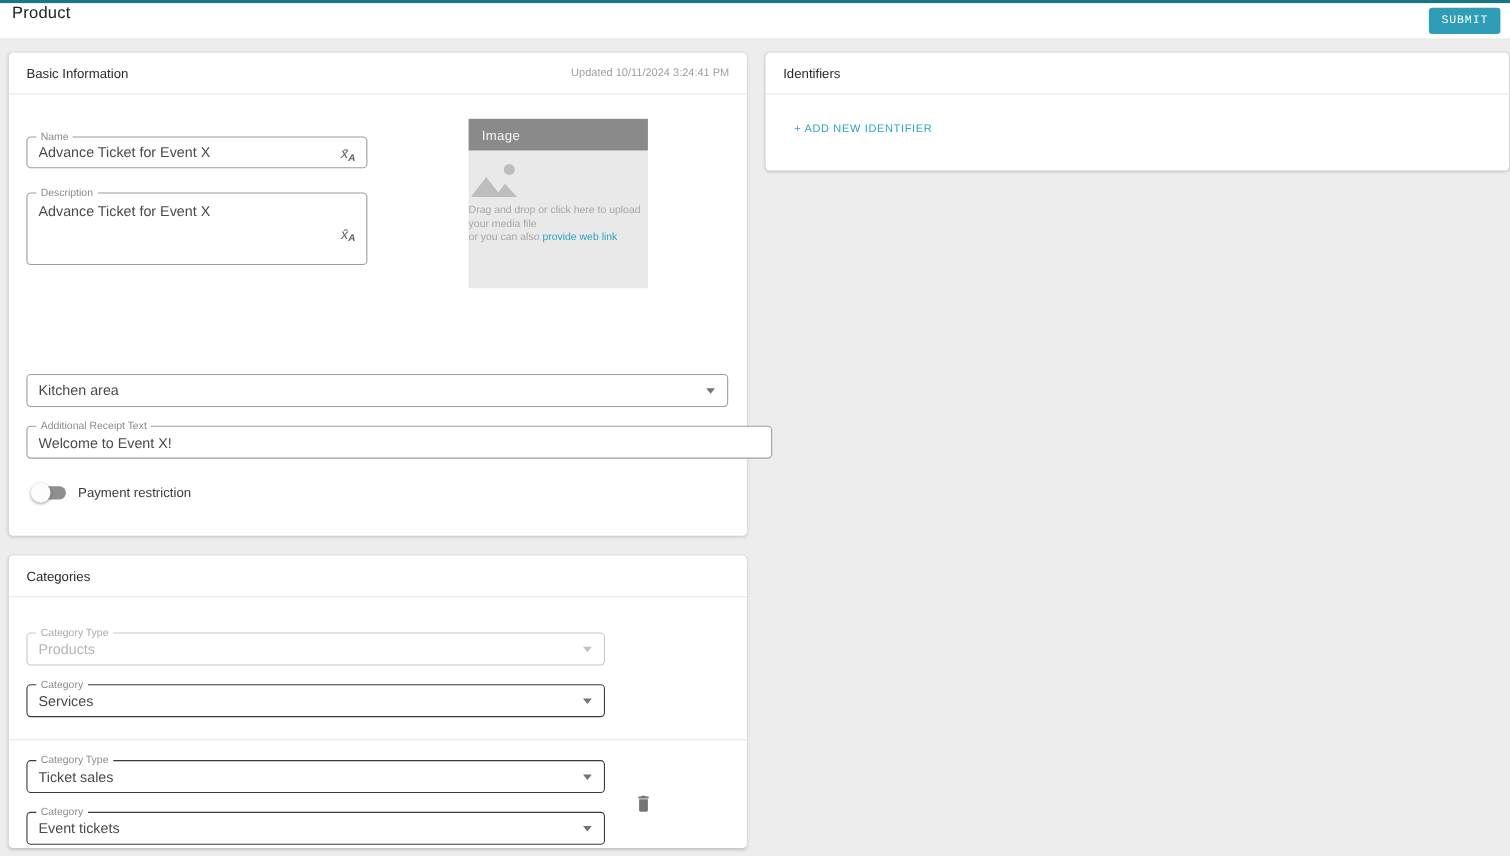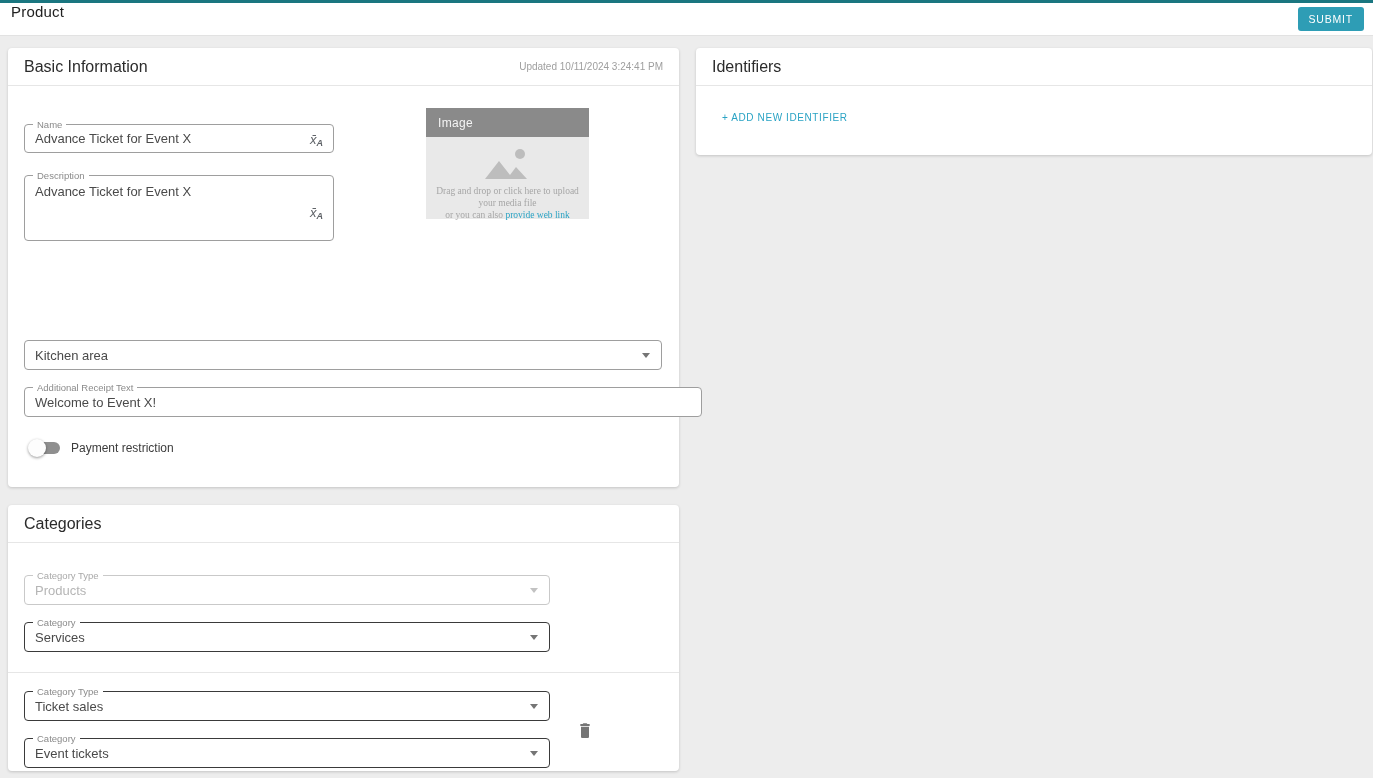--- a/index.html
+++ b/index.html
@@ -6,28 +6,28 @@
   html,body { width:1373px; height:778px; overflow:hidden;
     font-family:"Liberation Sans", sans-serif; background:#ededed; }
 
   
   .topstrip { position:absolute; left:0; top:0; width:1373px; height:3px; background:#1a7680; }
   .appbar { position:absolute; left:0; top:3px; width:1373px; height:33px; background:#ffffff;
     border-bottom:1px solid #e2e2e2; display:flex; align-items:flex-start; }
   .appbar h1 { font-size:15px; font-weight:500; color:#212121; margin-left:11px; letter-spacing:.2px; }
   .submit-btn { position:absolute; right:9px; top:4px; height:24px; padding:0 11px;
     background:#2e9db5; color:#fff; border:none; border-radius:3px; font-size:10.5px;
-    letter-spacing:.8px; font-family:Liberation Sans, sans-serif; cursor:pointer; }
+    letter-spacing:.8px; font-family:Liberation Mono, monospace; cursor:pointer; }
 
   
   .card { position:absolute; background:#fff; border-radius:4px;
     box-shadow:0 1px 3px rgba(0,0,0,.18); }
   .card-header { height:38px; display:flex; align-items:center; justify-content:space-between;
     padding:0 16px; border-bottom:1px solid #e6e6e6; }
-  .card-title { font-size:16px; color:#2b2b2b; }
+  .card-title { font-size:12px; color:#2b2b2b; }
   .card-updated { font-size:10px; color:#9e9e9e;margin-left:48px; }
 
   #card-basic { left:8px; top:48px; width:671px; height:439px; }
   #card-categories { left:8px; top:505px; width:671px; height:266px; }
   #card-identifiers { left:696px; top:48px; width:676px; height:107px; }
 
   
   .field { position:absolute; border:1px solid #9e9e9e; border-radius:4px; background:#fff; }
   .flabel { position:absolute; top:-6px; left:8px; background:#fff; padding:0 4px;
     font-size:9.5px; color:#8a8a8a; line-height:11px; white-space:nowrap; }
@@ -46,21 +46,21 @@
   .field.disabled .caret { border-top-color:#c2c2c2; }
 
   .translate-icon { position:absolute; color:#5f6368; font-size:13px; cursor:pointer;
     line-height:13px;font-style:italic; }
   .translate-icon .sub { font-size:9px; font-weight:bold; vertical-align:-2px; }
 
   
   .image-widget { position:absolute; left:418px; top:60px; width:163px; height:139px; }
   .iw-header { height:29px; background:#8a8a8a; color:#f5f5f5; font-size:12px;
     display:flex; align-items:center; padding-left:12px; letter-spacing:.3px; }
-  .iw-body { height:82px; background:#e9e9e9; text-align:center; cursor:pointer;font-family:Liberation Serif, serif; }
+  .iw-body { height:125px; background:#e9e9e9; cursor:pointer; }
   .iw-body svg { margin-top:10px; }
   .iw-text { font-size:9.5px; color:#a6a6a6; line-height:12px; }
   .iw-link { color:#2aa3c4; text-decoration:none; }
 
   
   .toggle-row { position:absolute; left:20px; top:390px; height:20px; display:flex; align-items:center; }
   .switch { position:relative; width:33px; height:18px; display:inline-block; cursor:pointer; }
   .switch .track { position:absolute; left:8px; top:3px; width:24px; height:12px;
     border-radius:6px; background:#8f8f8f; }
   .switch .thumb { position:absolute; left:0; top:0; width:18px; height:18px; border-radius:50%;

